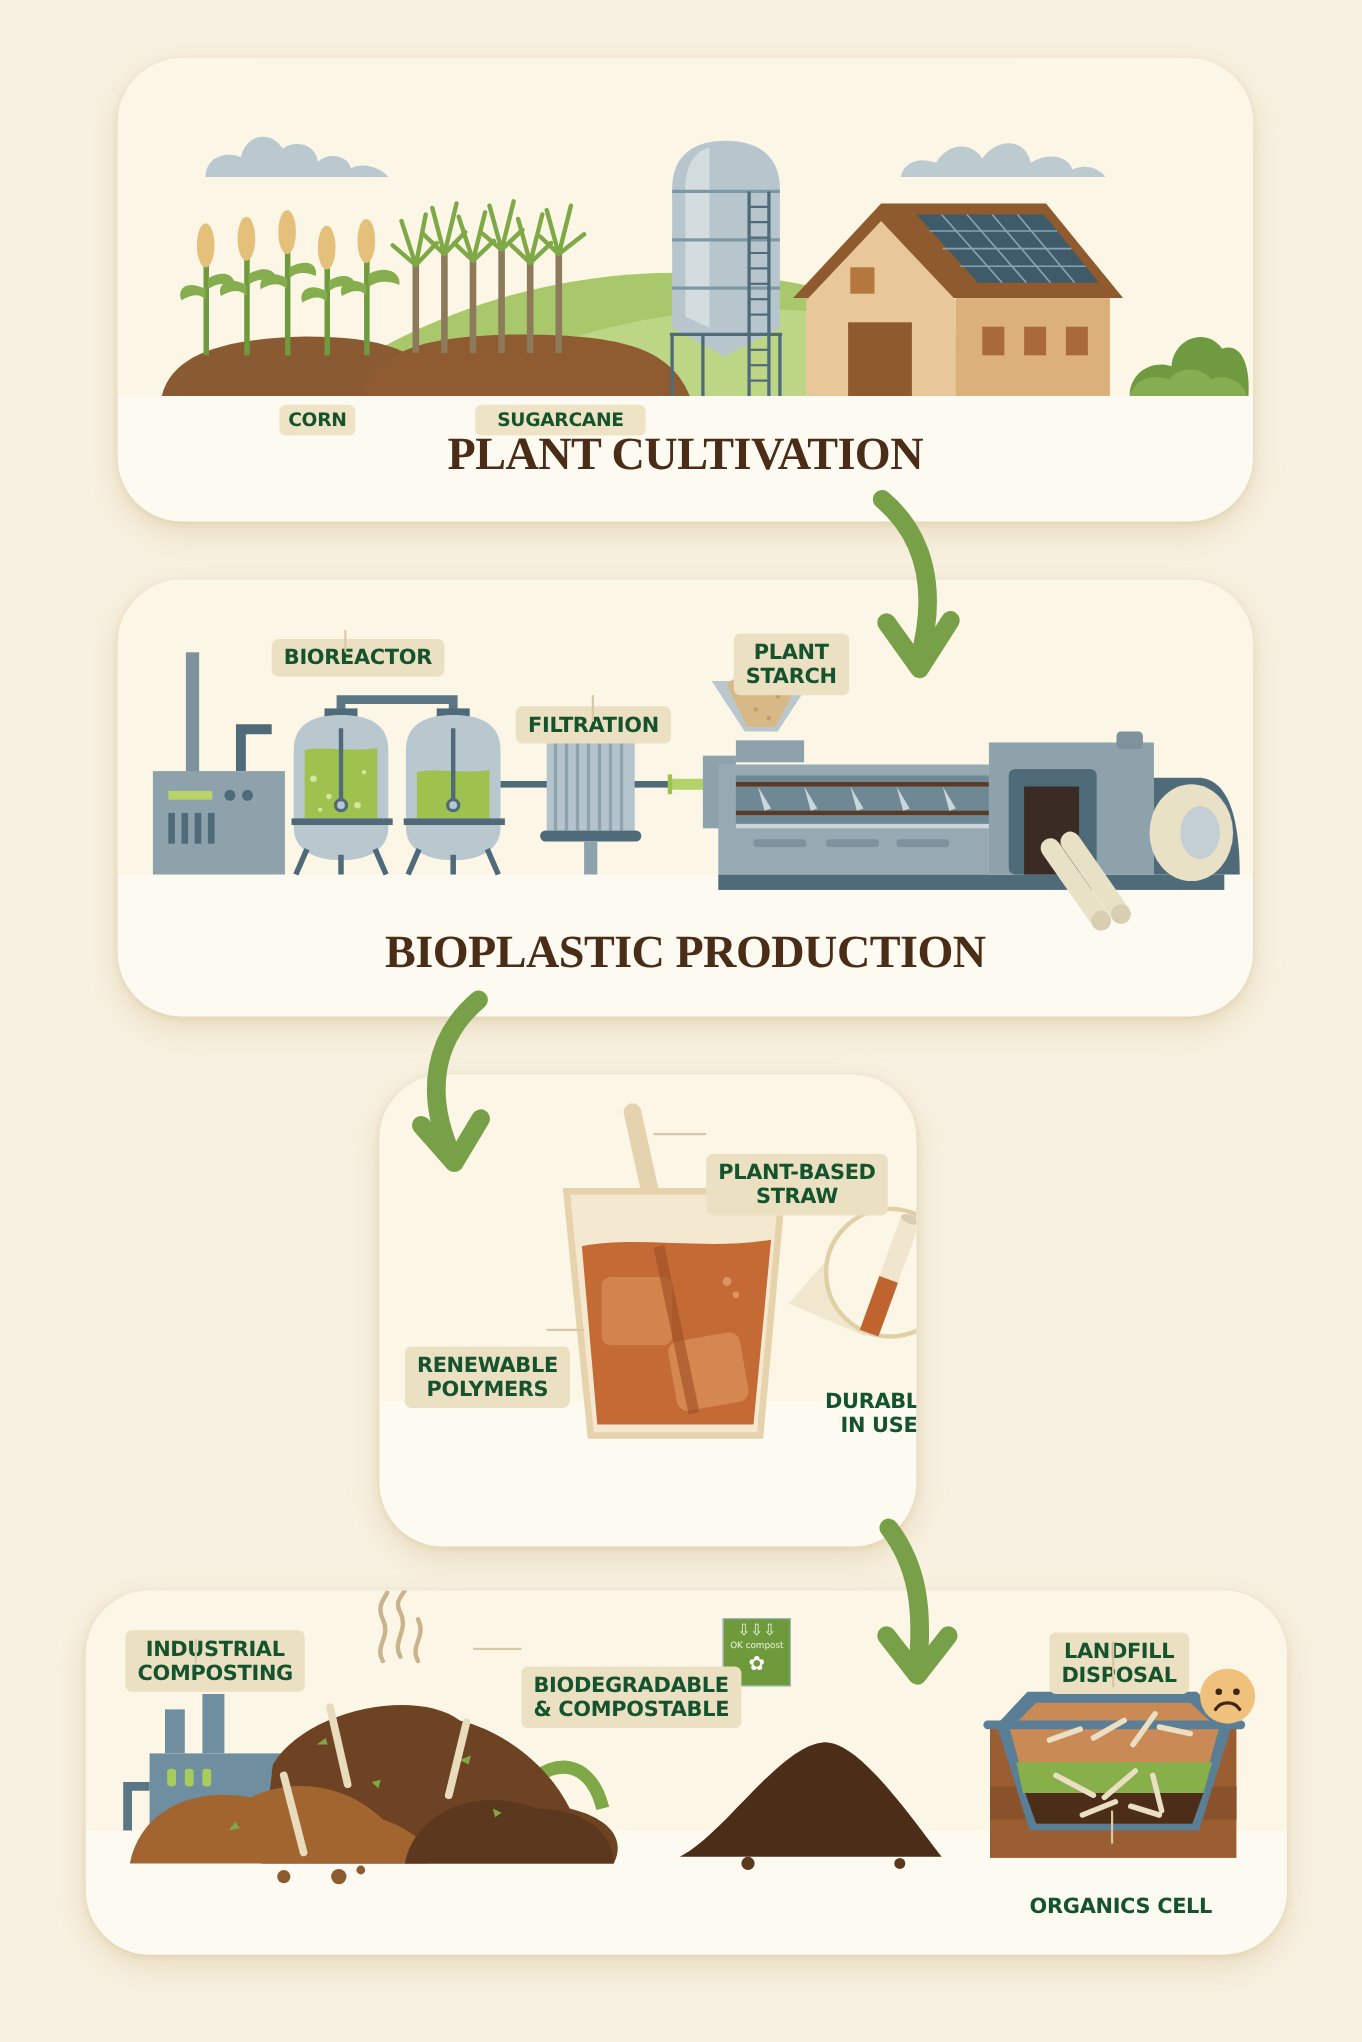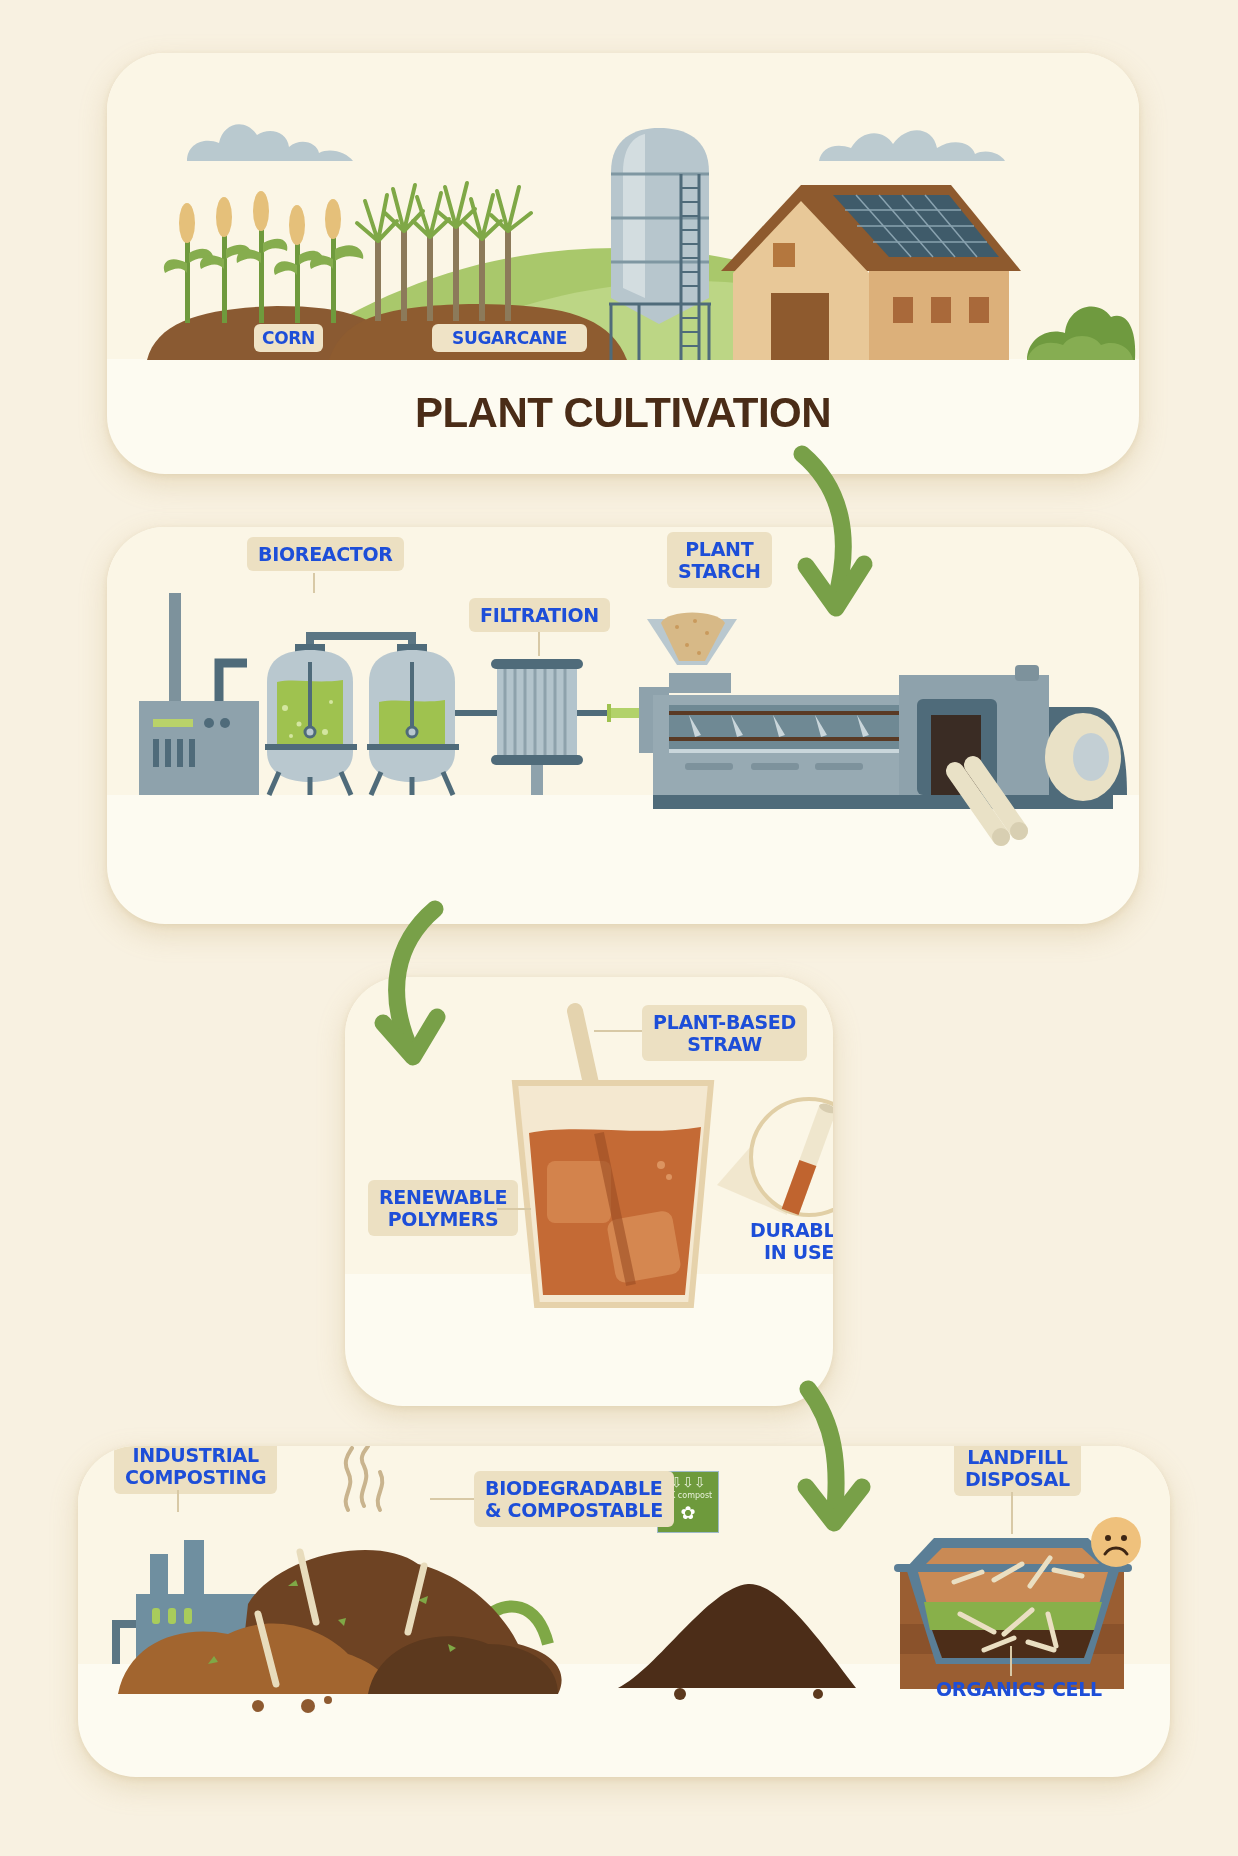--- a/index.html
+++ b/index.html
@@ -10,27 +10,27 @@
   }
   .card {
     position:absolute; background:#fdfbf1; border-radius:58px;
     box-shadow: 0 10px 28px rgba(190,160,100,0.28), 0 2px 6px rgba(190,160,100,0.18);
     overflow:hidden;
   }
   .scene-band { position:absolute; left:0; right:0; top:0; background:#fbf6e6; }
   .title {
     position:absolute; left:0; right:0; text-align:center;
     color:#4a2c17; font-weight:bold; letter-spacing:-0.5px;
-    font-family:Liberation Sans, sans-serif;
+    font-family:Liberation Serif, serif;
   }
   .tag {
-    position:absolute; background:#ece0c2; color:#1d4ed8;
+    position:absolute; background:#ece0c2; color:#14532d;
     font-weight:bold; font-size:19px; line-height:22px; text-align:center;
     padding:6px 11px; border-radius:6px; white-space:pre-line;
-    font-family:"DejaVu Sans", sans-serif; letter-spacing:-0.3px;
+    font-family:"DejaVu Sans", sans-serif; letter-spacing:-0.3px;margin-top:44px;
   }
   .tag.plain { background:transparent; padding:0; }
   .leader { position:absolute; background:#d8c9a6; }
   svg { position:absolute; overflow:visible; }
   .arrow { position:absolute; }
 </style>
 </head>
 <body>
 
 <div class="card" style="left:107px; top:53px; width:1032px; height:421px;">
@@ -290,20 +290,21 @@
       </g>
   </svg>
 
   <div class="tag" style="left:140px; top:10px;">BIOREACTOR</div>
   <div class="leader" style="left:206px; top:46px; width:2px; height:20px;"></div>
   <div class="tag" style="left:362px; top:71px;">FILTRATION</div>
   <div class="leader" style="left:431px; top:105px; width:2px; height:24px;"></div>
   <div class="tag" style="left:560px; top:5px;text-align:center;">PLANT
 STARCH</div>
 
+  <div class="title" style="top:315px; font-size:42px;">BIOPLASTIC PRODUCTION</div>
 </div>
 
 <div class="card" style="left:345px; top:977px; width:488px; height:429px;">
   <div class="scene-band" style="height:297px;"></div>
 
   <svg style="left:170px; top:28px;" width="230" height="310" viewBox="0 0 230 310">
     <line x1="60" y1="6" x2="116" y2="260" stroke="#e4d3ae" stroke-width="16" stroke-linecap="round"></line>
     <path d="M0 78 L196 78 L176 300 L22 300 Z" fill="#f4e8d0" stroke="#e6d2ab" stroke-width="6"></path>
     <path d="M14 128 C60 118 130 132 186 122 L170 290 L28 290 Z" fill="#c46a35"></path>
     <rect x="32" y="156" width="64" height="62" rx="8" fill="#d78a52" opacity="0.8"></rect>

